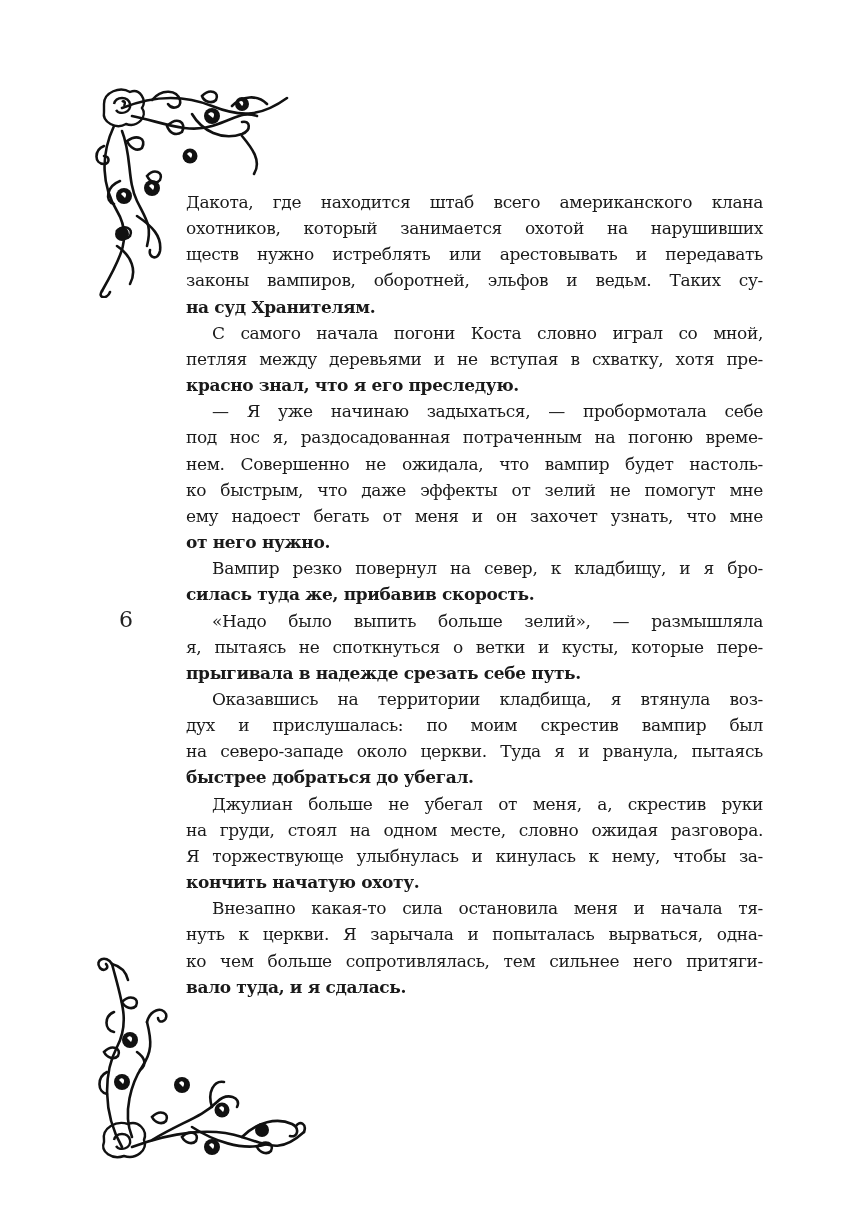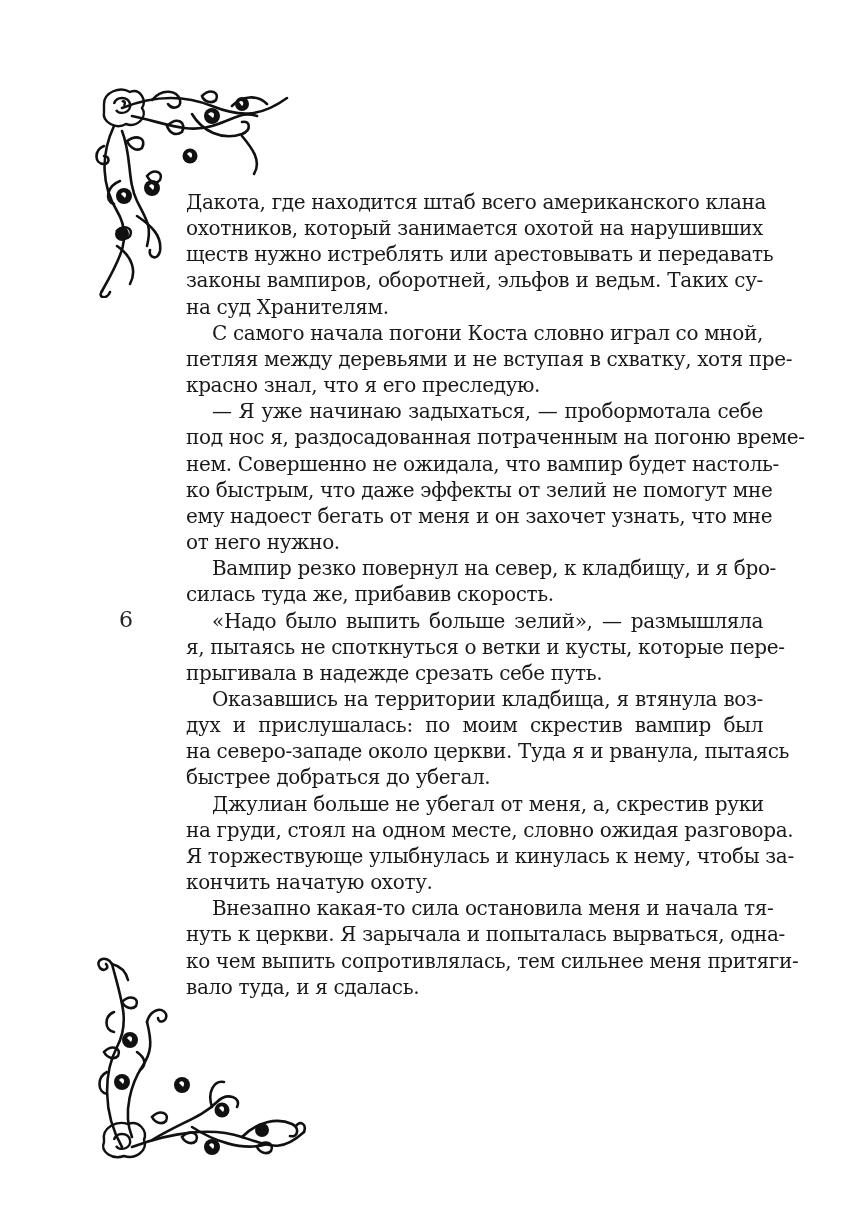--- a/index.html
+++ b/index.html
@@ -10,25 +10,25 @@
   .ornament-top { left: 92px; top: 86px; width: 200px; height: 212px; }
   .ornament-bottom { left: 92px; top: 952px; width: 215px; height: 212px; }
   .page-number {
     position: absolute; left: 119px; top: 605px;
     font-family: "DejaVu Serif", "Liberation Serif", serif;
     font-size: 22px; color: #222; line-height: 30px;
   }
   .text-column {
     position: absolute; left: 186px; top: 189px; width: 577px;
     font-family: "DejaVu Serif", "Liberation Serif", serif;
-    font-size: 20px; line-height: 26.15px; color: #1a1a1a;
+    font-size: 17px; line-height: 26.15px; color: #1a1a1a;
     text-align: justify; letter-spacing: -0.35px; word-spacing: 0px;
   }
   .line { display: block; text-align: justify; text-align-last: justify; white-space: nowrap; }
-  .line.last { text-align-last: left; }
+  .line.last { text-align-last: left; font-weight: bold; }
   .para .line:first-child.ind { padding-left: 26px; }
 </style>
 </head>
 <body>
 
 <div class="page">
 
   <div class="ornament ornament-top">
     <svg width="200" height="212" viewBox="0 0 200 212">
       <g fill="none" stroke="#111" stroke-width="2.6" stroke-linecap="round">
@@ -119,21 +119,21 @@
     </div>
     <div class="para">
       <span class="line ind" style="padding-left:26px">Джулиан больше не убегал от меня, а, скрестив руки</span>
       <span class="line">на груди, стоял на одном месте, словно ожидая разговора.</span>
       <span class="line">Я торжествующе улыбнулась и кинулась к нему, чтобы за-</span>
       <span class="line last">кончить начатую охоту.</span>
     </div>
     <div class="para">
       <span class="line ind" style="padding-left:26px">Внезапно какая-то сила остановила меня и начала тя-</span>
       <span class="line">нуть к церкви. Я зарычала и попыталась вырваться, одна-</span>
-      <span class="line">ко чем выпить сопротивлялась, тем сильнее меня притяги-</span>
+      <span class="line">ко чем больше сопротивлялась, тем сильнее него притяги-</span>
       <span class="line last">вало туда, и я сдалась.</span>
     </div>
   </div>
 
   <div class="ornament ornament-bottom">
     <svg width="215" height="212" viewBox="0 0 215 212">
       <g fill="none" stroke="#111" stroke-width="2.6" stroke-linecap="round">
 
         <path d="M30 195 C10 160, 12 120, 25 95 S30 50, 20 12"></path>
         <path d="M20 12 C14 2, 2 8, 8 16 C12 20, 18 16, 14 12"></path>

